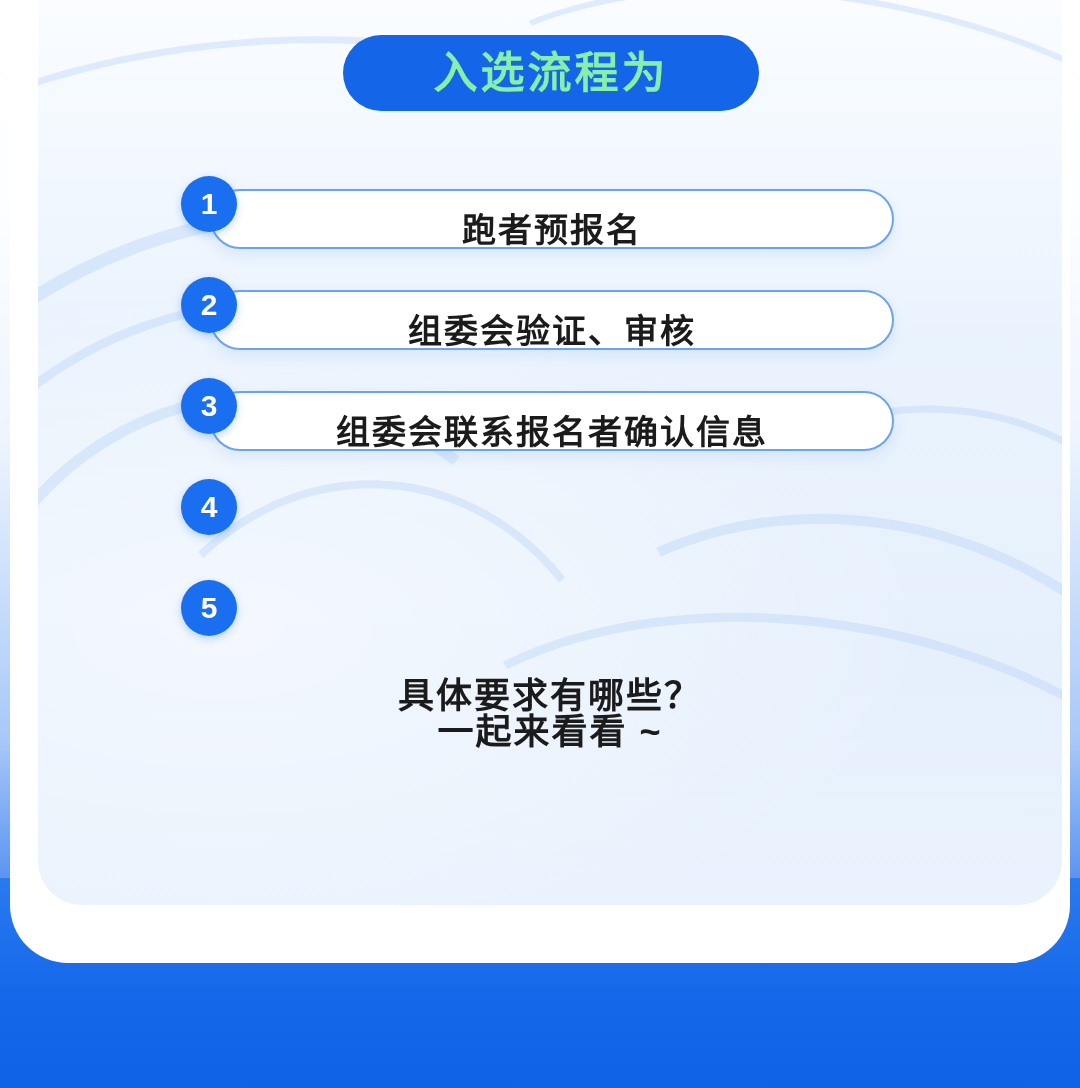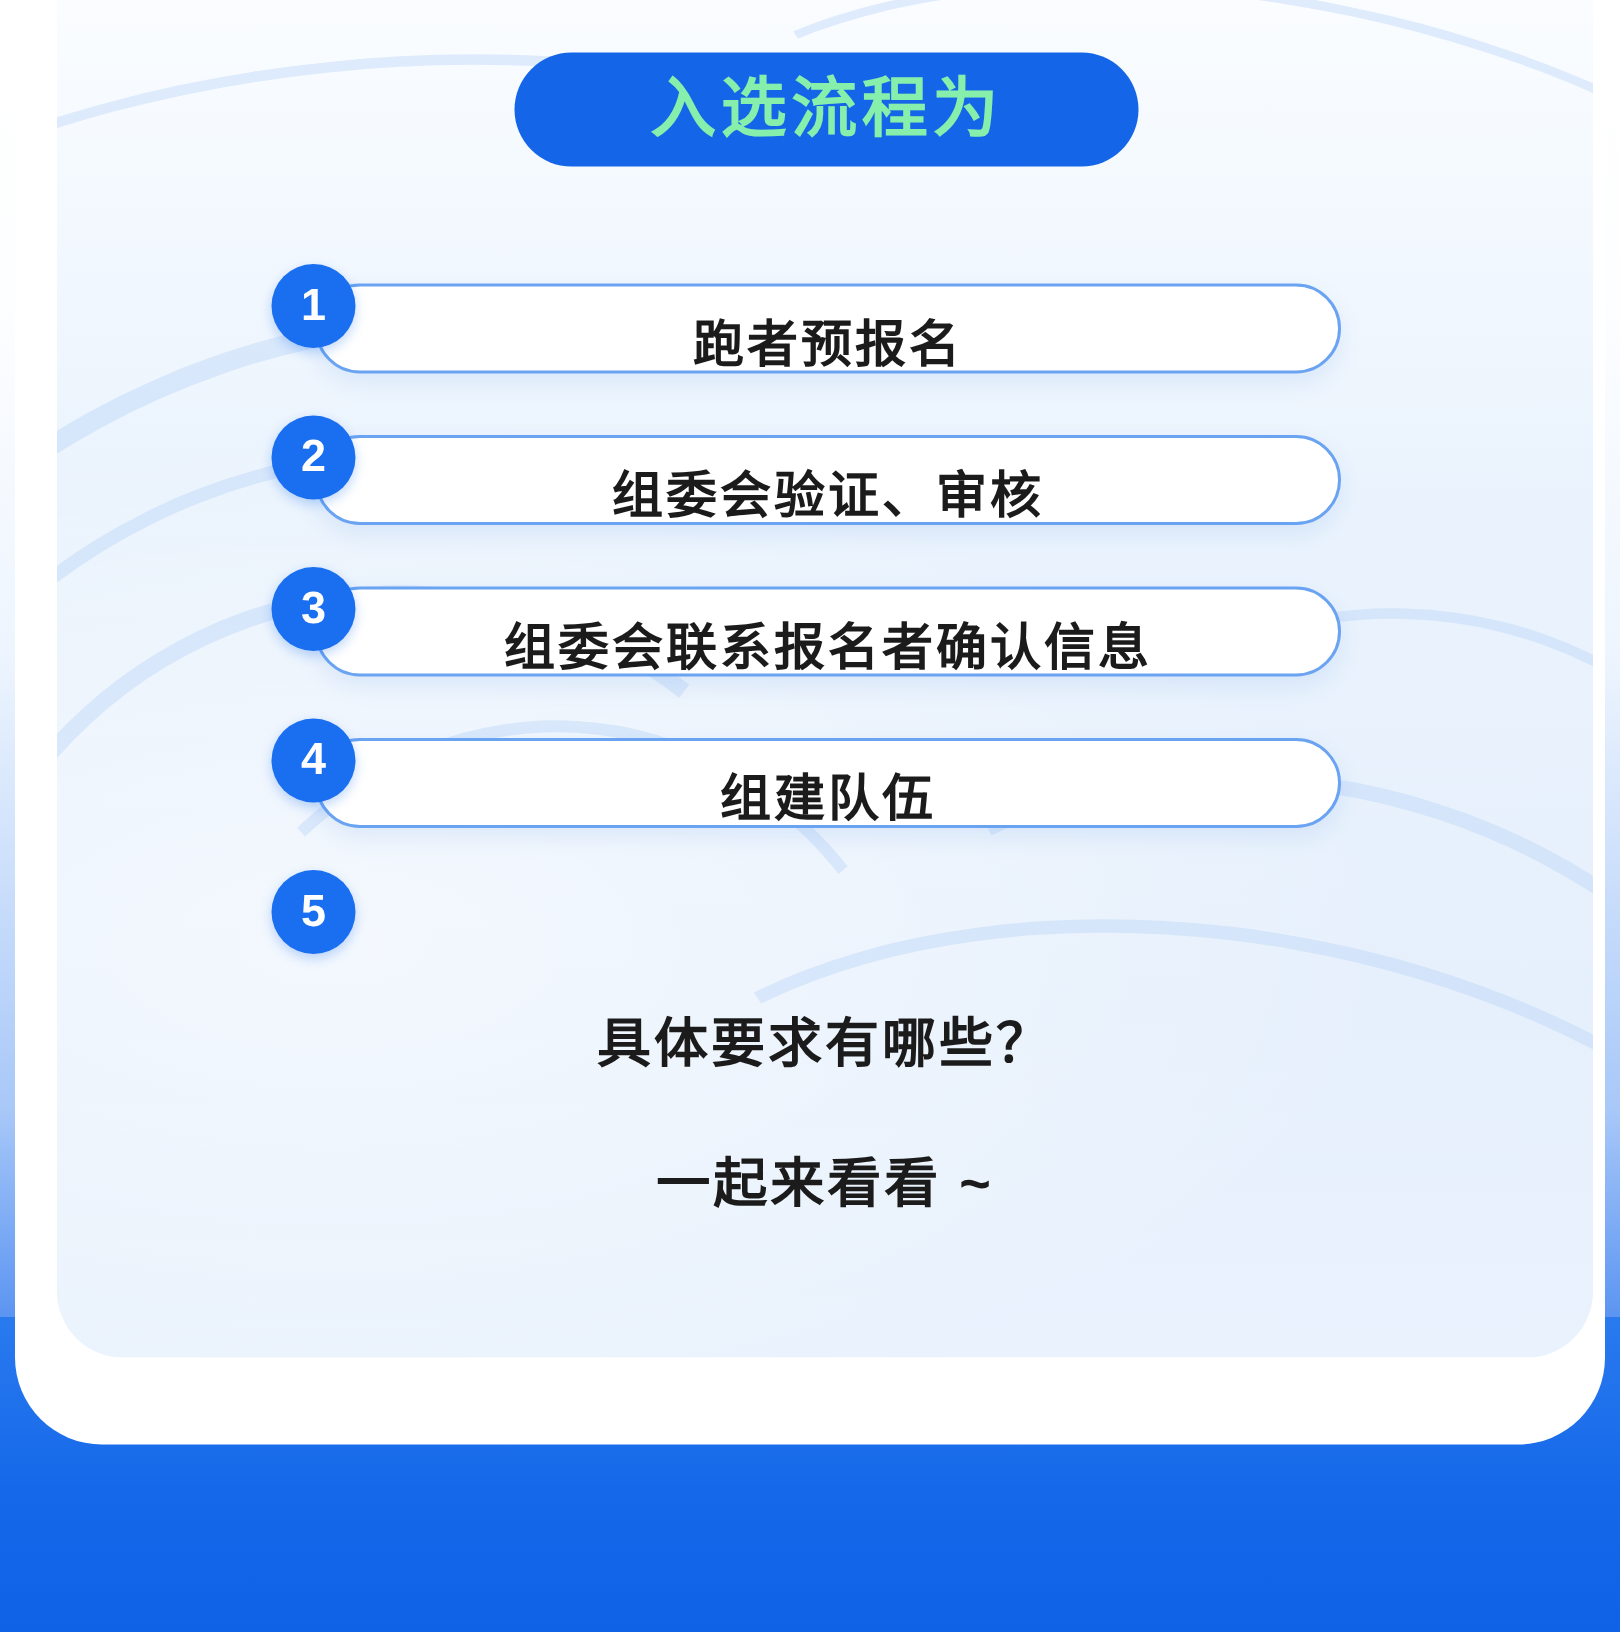--- a/index.html
+++ b/index.html
@@ -171,21 +171,21 @@
     text-align: center;
     z-index: 4;
   }
   .footer-line {
     color: #1b1b1b;
     font-size: 36px;
     font-weight: 600;
     letter-spacing: 2px;
     line-height: 1;
   }
-  .footer-line.line1 { margin-bottom: 57px; }
+  .footer-line.line1 { }
 </style>
 </head>
 <body>
 
 <div class="page">
 
   <div class="bottom-band"></div>
 
   <div class="card-frame">
     <div class="card">
@@ -227,23 +227,20 @@
         <div class="step-row">
           <div class="step-pill">
             <span class="step-label">组委会联系报名者确认信息</span>
           </div>
           <div class="step-badge">
             <span>3</span>
           </div>
         </div>
 
         <div class="step-row">
-          <div class="step-pill">
-            <span class="step-label">组建队伍</span>
-          </div>
           <div class="step-badge">
             <span>4</span>
           </div>
         </div>
 
         <div class="step-row">
           <div class="step-badge">
             <span>5</span>
           </div>
         </div>

